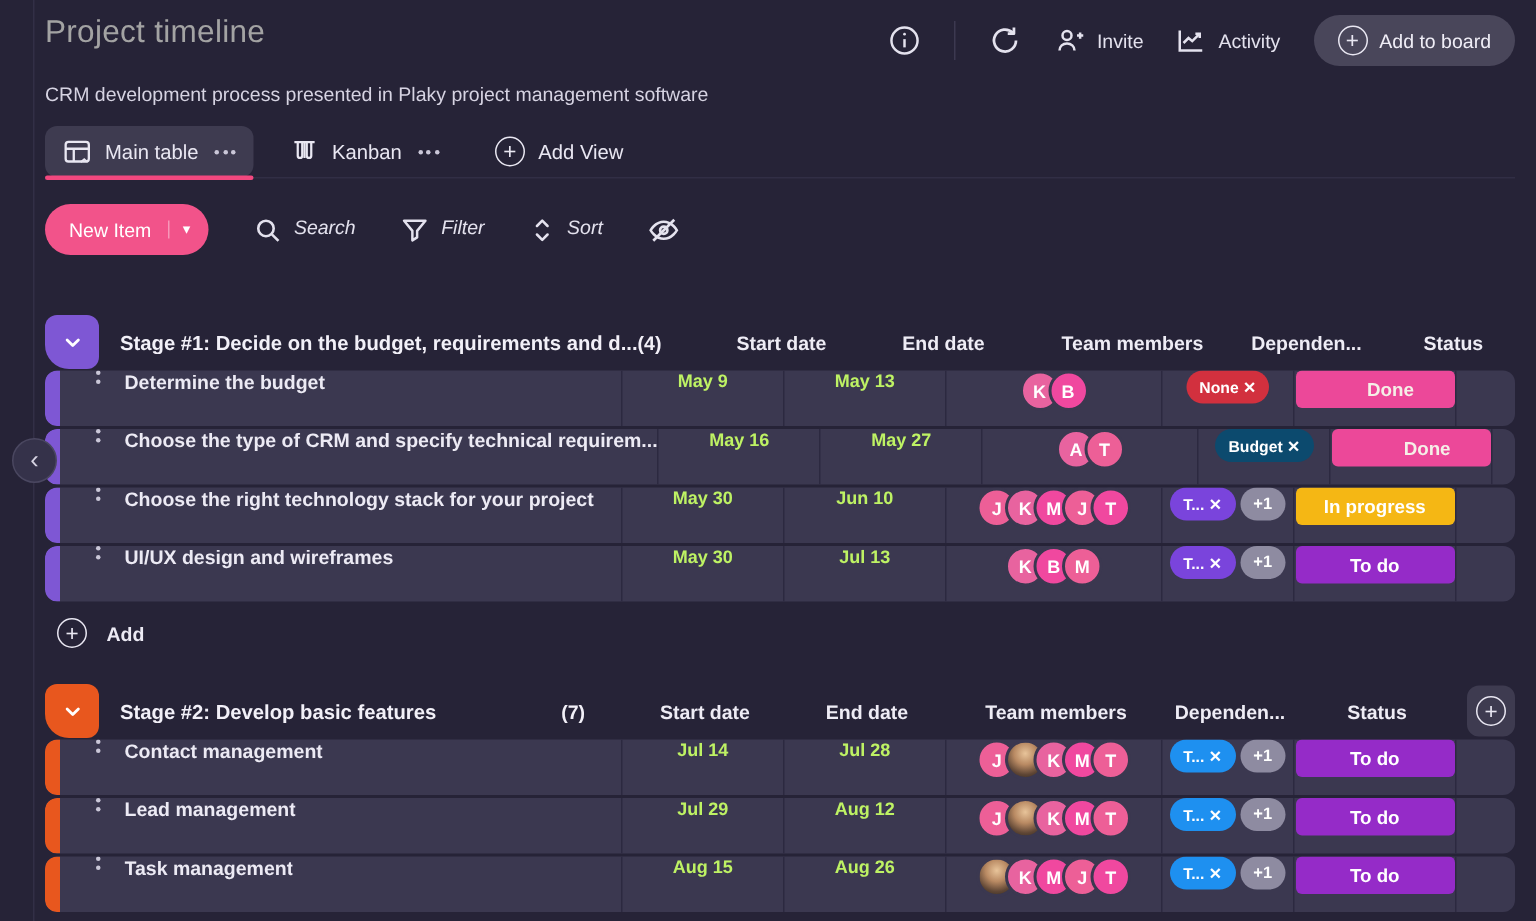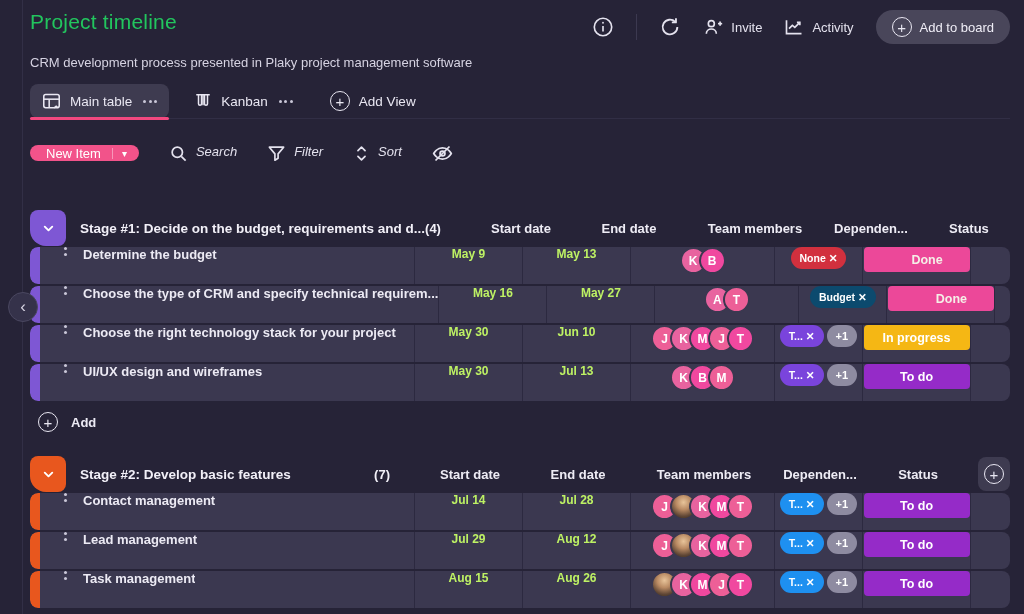--- a/index.html
+++ b/index.html
@@ -13,21 +13,21 @@
   .left-line { position:absolute; left:22px; top:0; bottom:0; width:1px; background:#322f46; }
   .collapse-btn {
     position:absolute; left:8px; top:292px; width:30px; height:30px;
     border-radius:50%; background:#35324a; border:1px solid #4a4760;
     color:#d6d3e2; font-size:17px; line-height:26px; text-align:center; cursor:pointer; z-index:5;
   }
   .content { position:absolute; left:30px; top:10px; width:980px; }
 
   
   .hdr { display:flex; align-items:flex-start; justify-content:space-between; height:38px; }
-  .title { font-size:21px; font-weight:500; color:#22c55e; letter-spacing:.2px; }
+  .title { font-size:21px; font-weight:500; color:#a3a3a3; letter-spacing:.2px; }
   .hdr-actions { display:flex; align-items:center; gap:22px; height:34px; }
   .icon-btn { display:flex; align-items:center; gap:8px; color:#e4e2ee; font-size:13px; cursor:pointer; }
   .vdiv { width:1px; height:26px; background:#3c3950; }
   .pill-btn {
     display:flex; align-items:center; gap:8px; background:#49465a; border-radius:17px;
     height:34px; padding:0 16px; font-size:13px; color:#f0eef7; cursor:pointer;
   }
   svg.ic { display:block; }
   .subtitle { margin-top:7px; font-size:13px; color:#d6d3e2; }
 
@@ -35,21 +35,21 @@
   .tabbar { margin-top:14px; height:35px; display:flex; align-items:center; gap:13px; border-bottom:1px solid #312e45; }
   .tab { display:flex; align-items:center; gap:9px; font-size:13.5px; color:#e9e7f2; height:34px; padding:0 12px; cursor:pointer; position:relative; }
   .tab.active { background:#3e3b50; border-radius:8px; }
   .tab.active::after { content:""; position:absolute; left:0; right:0; bottom:-2px; height:3px; background:#f2487f; border-radius:2px; }
   .dots3 { display:flex; gap:2.5px; margin-left:2px; }
   .dots3 i { width:3px; height:3px; border-radius:50%; background:#cac7d8; }
 
   
   .toolbar { margin-top:17px; height:34px; display:flex; align-items:center; gap:30px; }
   .new-item {
-    display:flex; align-items:center; background:#f2538a; border-radius:17px; height:16px;
+    display:flex; align-items:center; background:#f2538a; border-radius:17px; height:34px;
     padding:0 12px 0 16px; color:#fff; font-size:13px; cursor:pointer;
   }
   .new-item .caret { margin-left:11px; padding-left:9px; border-left:1px solid rgba(255,255,255,.4); font-size:10px; }
   .tool { display:flex; align-items:flex-start; gap:8px; font-size:13px; color:#e4e2ee; cursor:pointer;font-style:italic; }
 
   
   .group1 { margin-top:39px; }
   .group2 { margin-top:19px; }
   .ghead { display:flex; align-items:center; height:38px; }
   .gcollapse {

